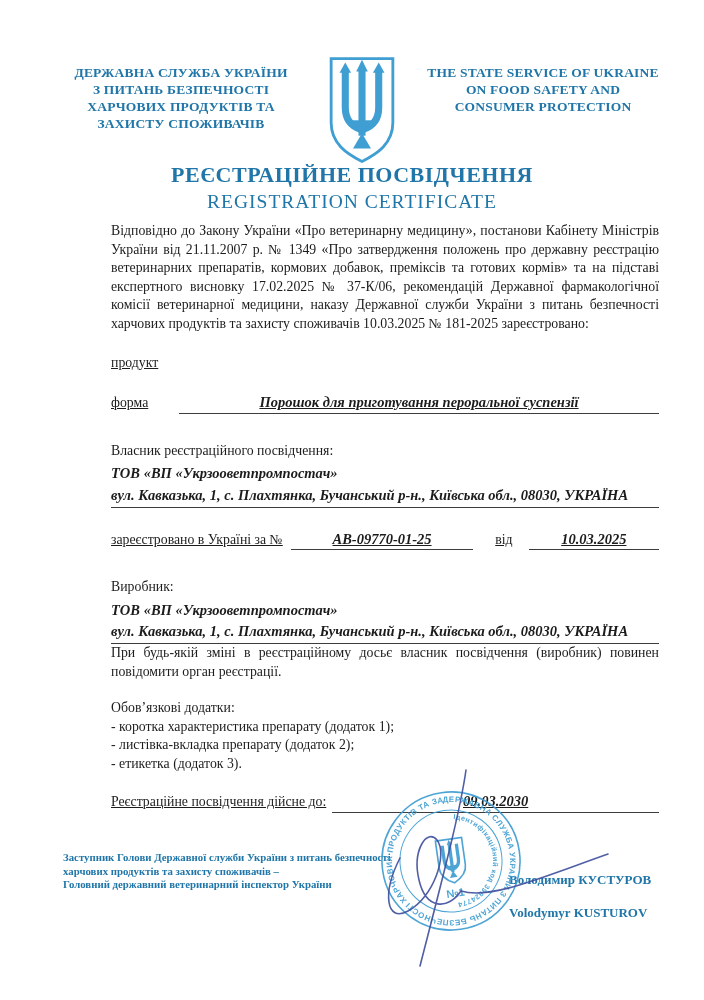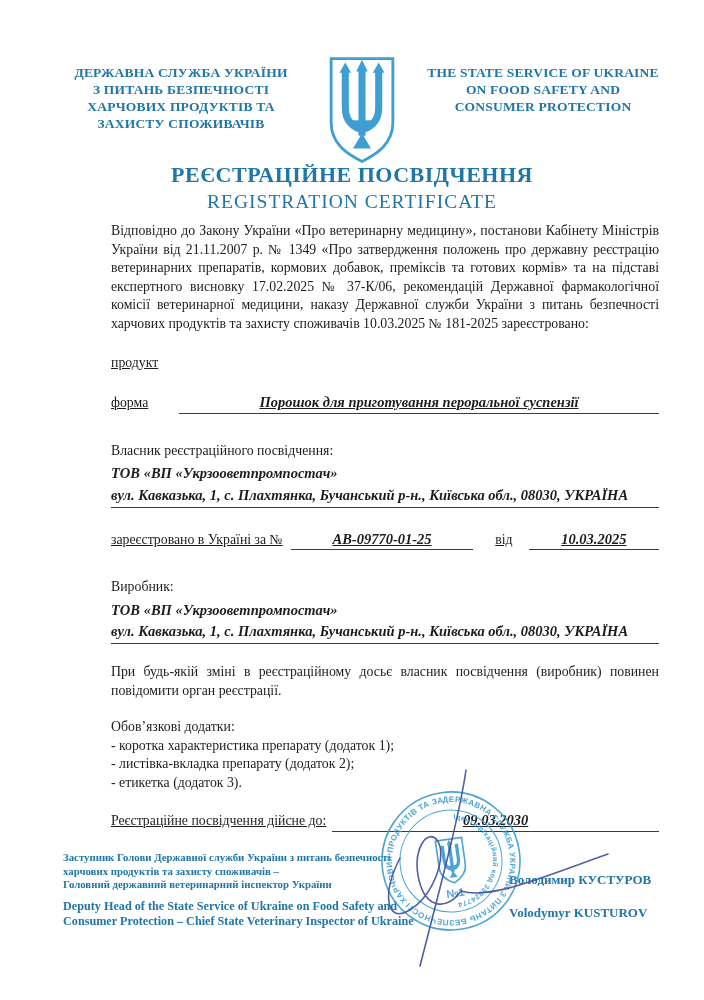--- a/index.html
+++ b/index.html
@@ -41,21 +41,21 @@
   .form-row{margin-top:20px;}
   .form-row .lbl{width:68px;}
   .block-label{margin-top:28px;}
   .bi{font-weight:bold;font-style:italic;font-size:14.5px;}
   .org-line{margin-top:4px;}
   .addr-line{margin-top:3px;border-bottom:1.4px solid #3c3c3c;padding-bottom:2px;}
   .reg-row{margin-top:22px;}
   .reg-row .num-line{flex:1.4;margin-left:8px;}
   .reg-row .vid{padding:0 16px 1px 22px;}
   .reg-row .date-line{flex:1;max-width:148px;}
-  .notice{margin-top:19px;text-align:justify;}
+  .notice{text-align:justify;}
   .attachments{margin-top:18px;}
   .validity-row{margin-top:19px;}
   .validity-row .lbl{padding-right:6px;}
   .disclaimer{margin-top:19px;}
   
   .sig-text{
     position:absolute;left:63px;top:851px;width:372px;
     color:#2076a8;font-weight:bold;
   }
   .sig-ua{font-size:10.8px;line-height:13.5px;}
@@ -148,24 +148,20 @@
       <span class="fill-line">09.03.2030</span>
     </div>
 
   </div>
 
   <div class="sig-text">
     <div class="sig-ua">
       <div>Заступник Голови Державної служби України з питань безпечності</div>
       <div>харчових продуктів та захисту споживачів –</div>
       <div>Головний державний ветеринарний інспектор України</div>
-    </div>
-    <div class="sig-en">
-      <div>Deputy Head of the State Service of Ukraine on Food Safety and</div>
-      <div>Consumer Protection – Chief State Veterinary Inspector of Ukraine</div>
     </div>
   </div>
 
   <div class="sig-name">
     <div>Володимир КУСТУРОВ</div>
     <div class="en">Volodymyr KUSTUROV</div>
   </div>
 
   <svg class="stamp" viewBox="0 0 150 150">
     <defs>

